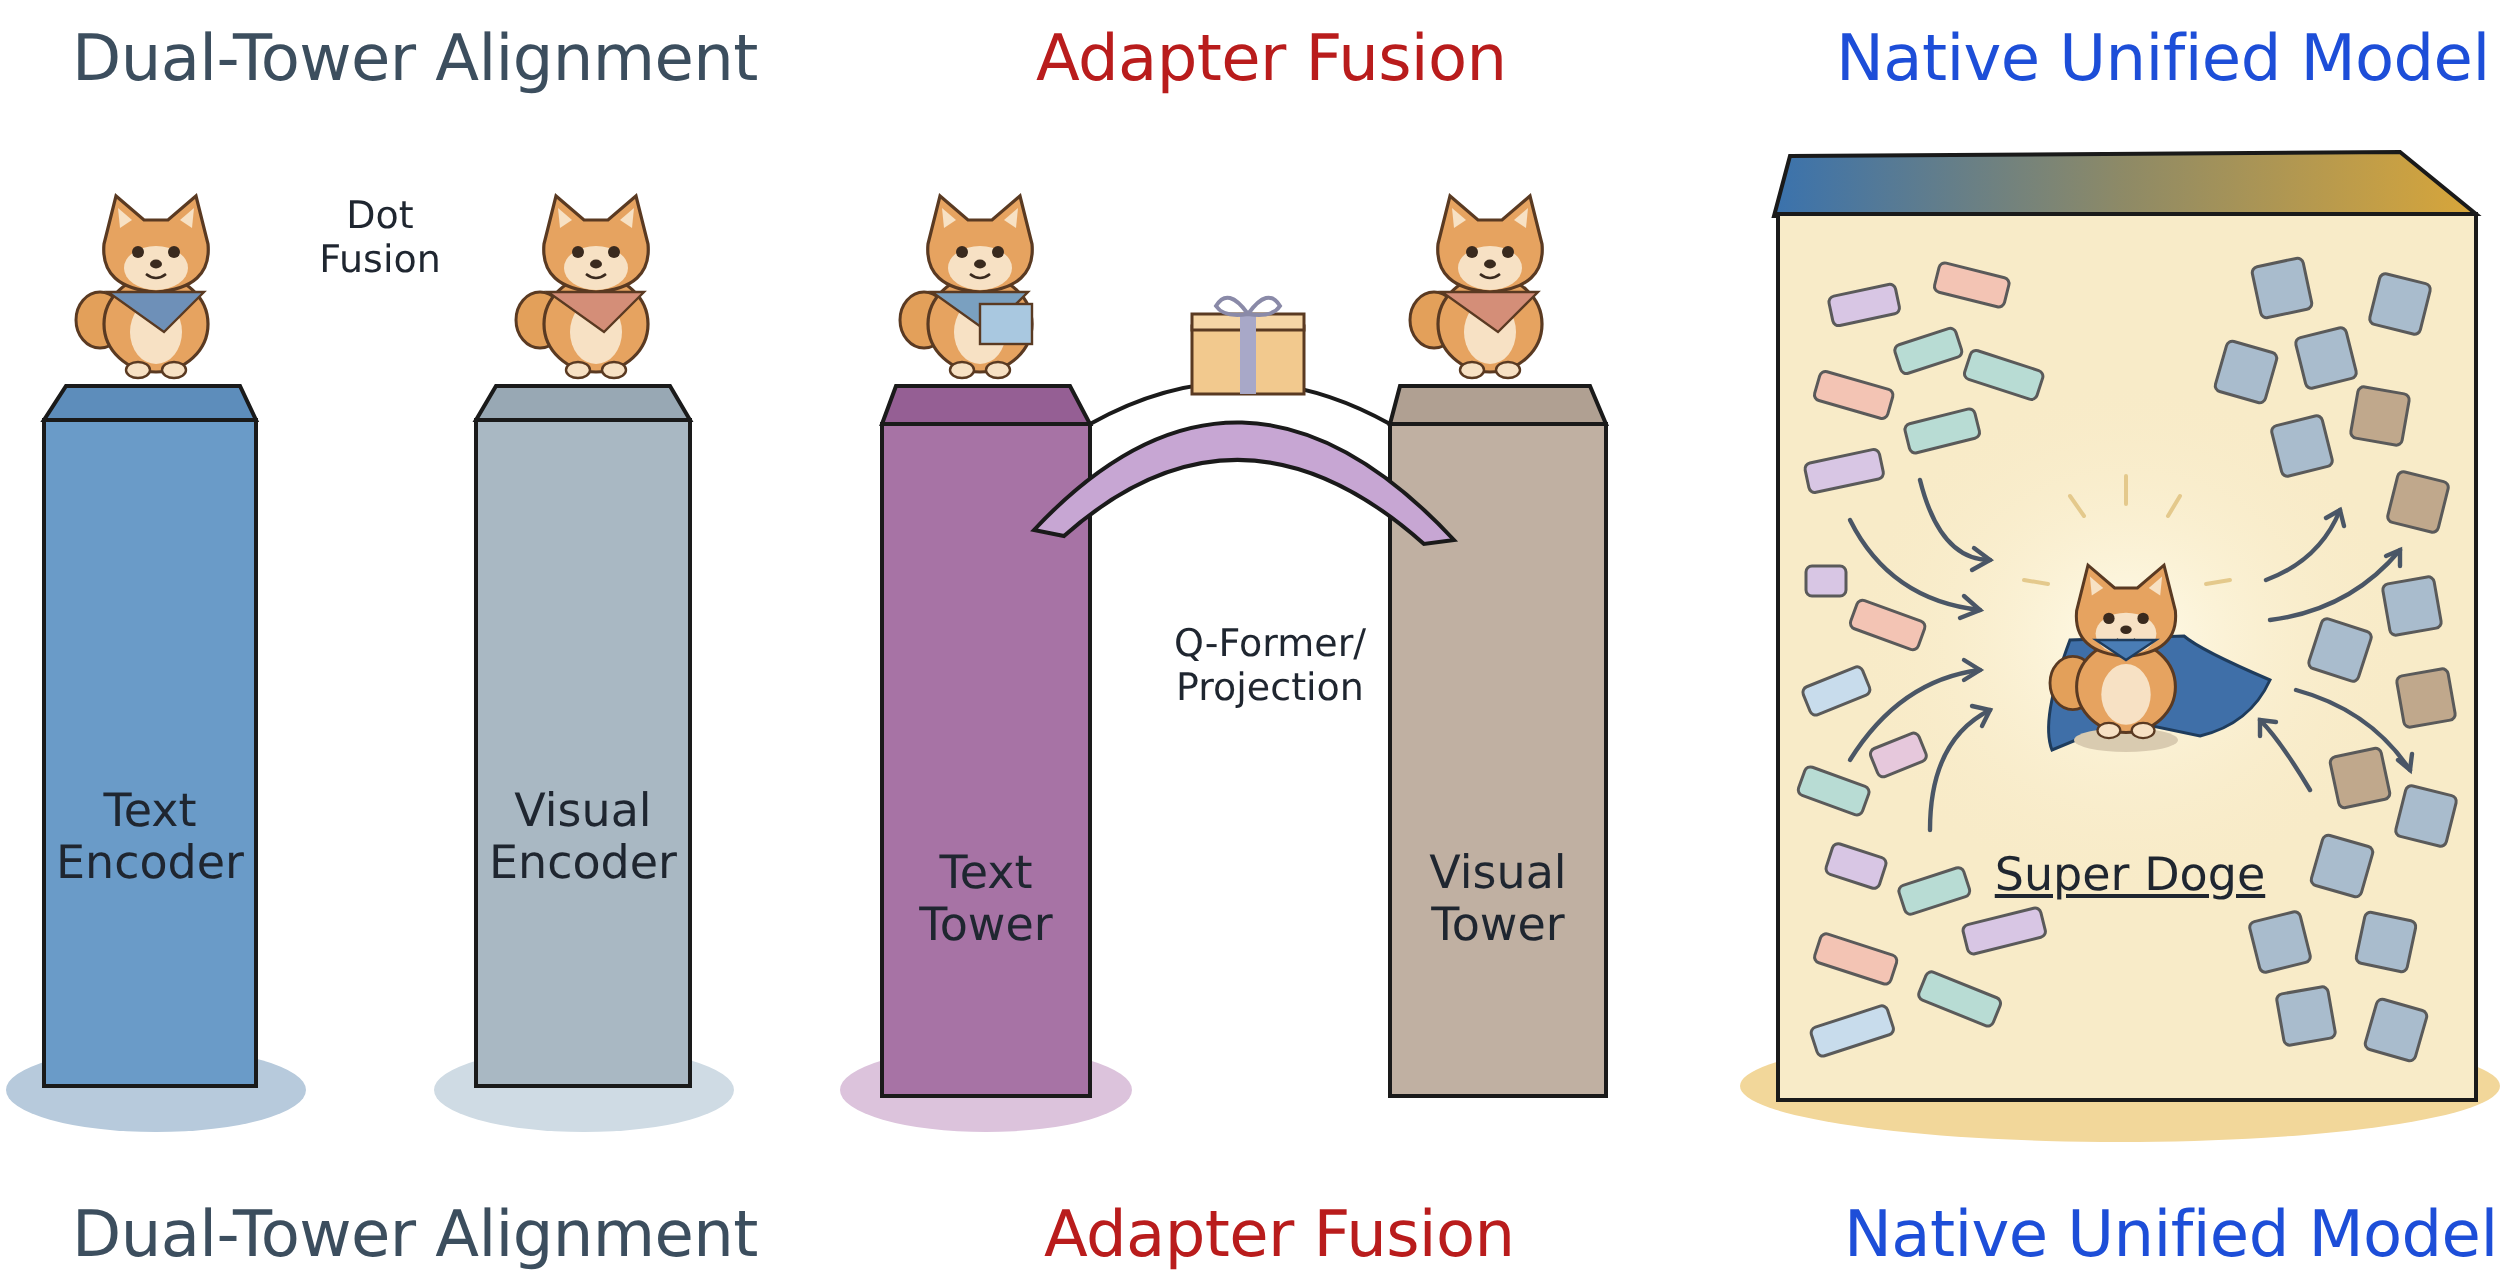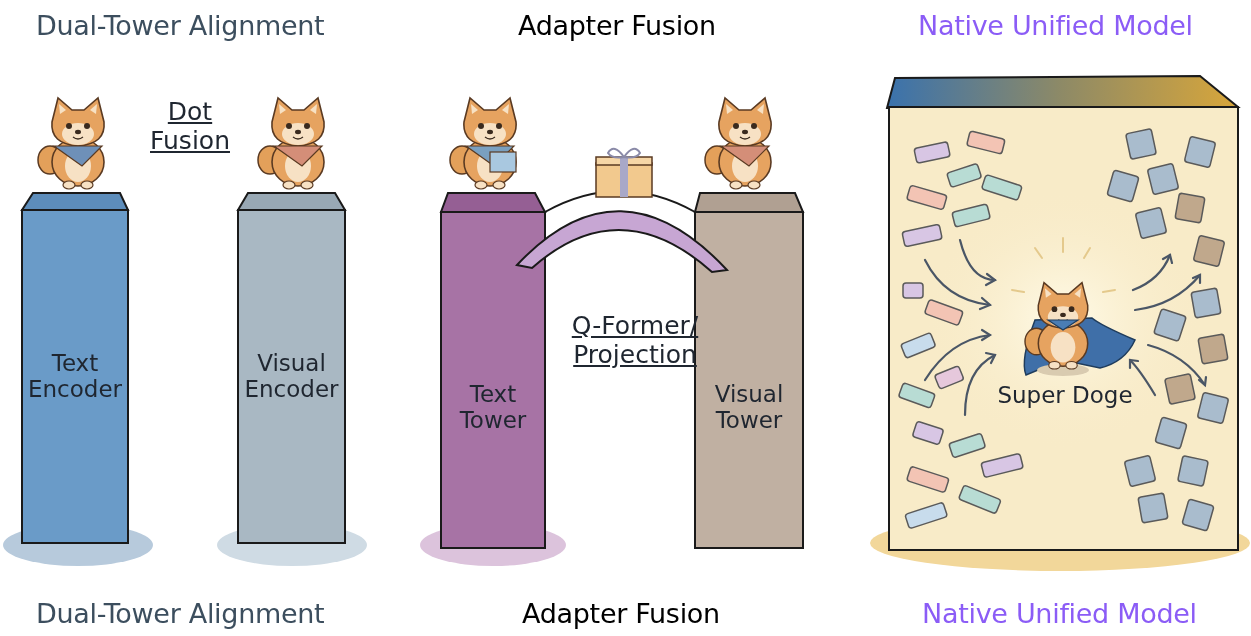--- a/index.html
+++ b/index.html
@@ -1,23 +1,23 @@
 <!DOCTYPE html>
 <html><head>
 <meta charset="utf-8">
 <style>
   html, body { margin:0; padding:0; background:#ffffff; }
   body { width:1251px; height:636px; position:relative; overflow:hidden; font-family:"DejaVu Sans", sans-serif; }
-  .title { position:absolute; font-size:27px; letter-spacing:-0.3px; white-space:nowrap; text-align:left; }
+  .title { position:absolute; font-size:32px; letter-spacing:-0.3px; white-space:nowrap; text-align:left; }
   .t-dual { color:#3c4e5e; }
-  .t-adapter { color:#000000; }
-  .t-native { color:#8b5cf6; }
+  .t-adapter { color:#b91c1c; }
+  .t-native { color:#1d4ed8; }
   .label { position:absolute; text-align:center; color:#1f2630; white-space:nowrap; line-height:1.15; }
-  .big { font-size:23px; }
-  .mid { font-size:25px;text-decoration:underline; }
+  .big { font-size:23px;margin-top:43px; }
+  .mid { font-size:19px; }
   svg.art { position:absolute; left:0; top:0; }
 </style>
 </head>
 <body>
 
 <svg class="art" width="1251" height="636" viewBox="0 0 1251 636">
   <defs>
     <linearGradient id="topGrad" x1="0" x2="1" y1="0" y2="0">
       <stop offset="0" stop-color="#3a72ad"></stop>
       <stop offset="0.5" stop-color="#8e8a66"></stop>
@@ -199,19 +199,19 @@
 </div>
 <div class="label big" style="left:441px; top:381px; width:104px;">
   <div>Text</div>
   <div>Tower</div>
 </div>
 <div class="label big" style="left:695px; top:381px; width:108px;">
   <div>Visual</div>
   <div>Tower</div>
 </div>
 
-<div class="label big" style="left:985px; top:382px; width:160px;">
+<div class="label big" style="left:985px; top:382px; width:160px;text-decoration:underline;">
   <div>Super Doge</div>
 </div>
 
 <div class="title t-dual" style="left:36px; top:598px;">Dual-Tower Alignment</div>
 <div class="title t-adapter" style="left:522px; top:598px;">Adapter Fusion</div>
 <div class="title t-native" style="left:922px; top:598px;">Native Unified Model</div>
 
 </body></html>

